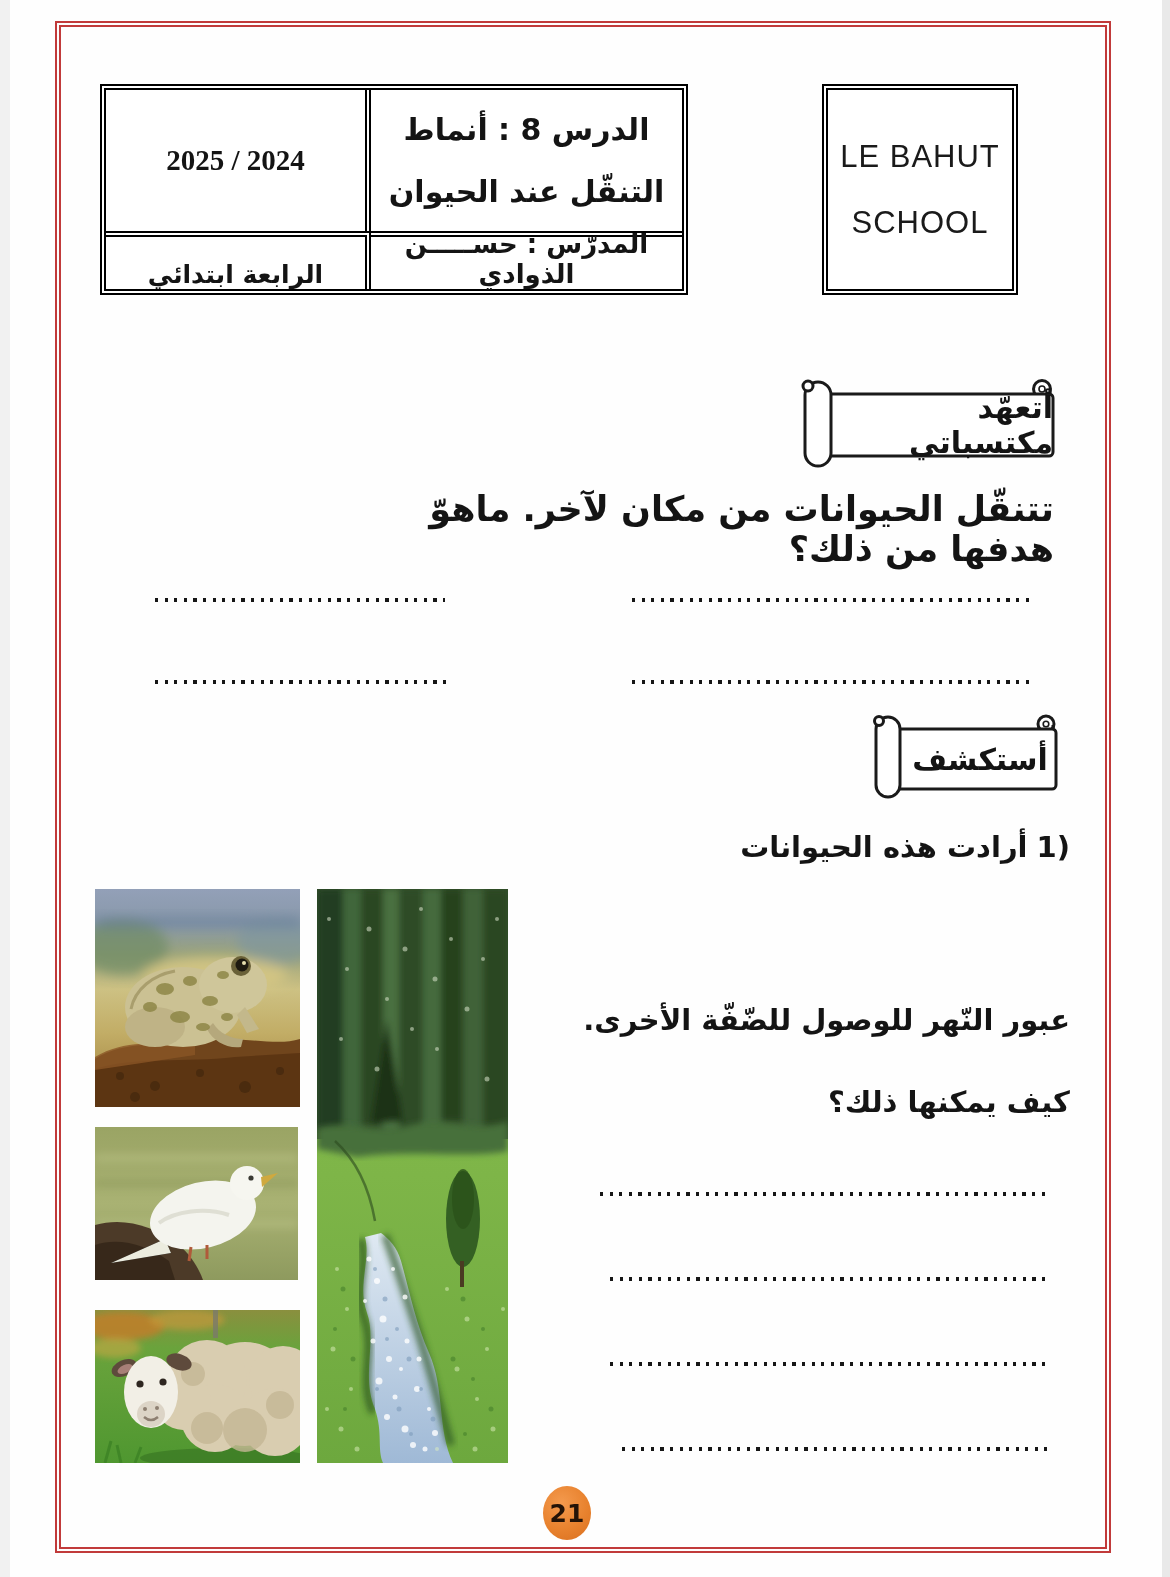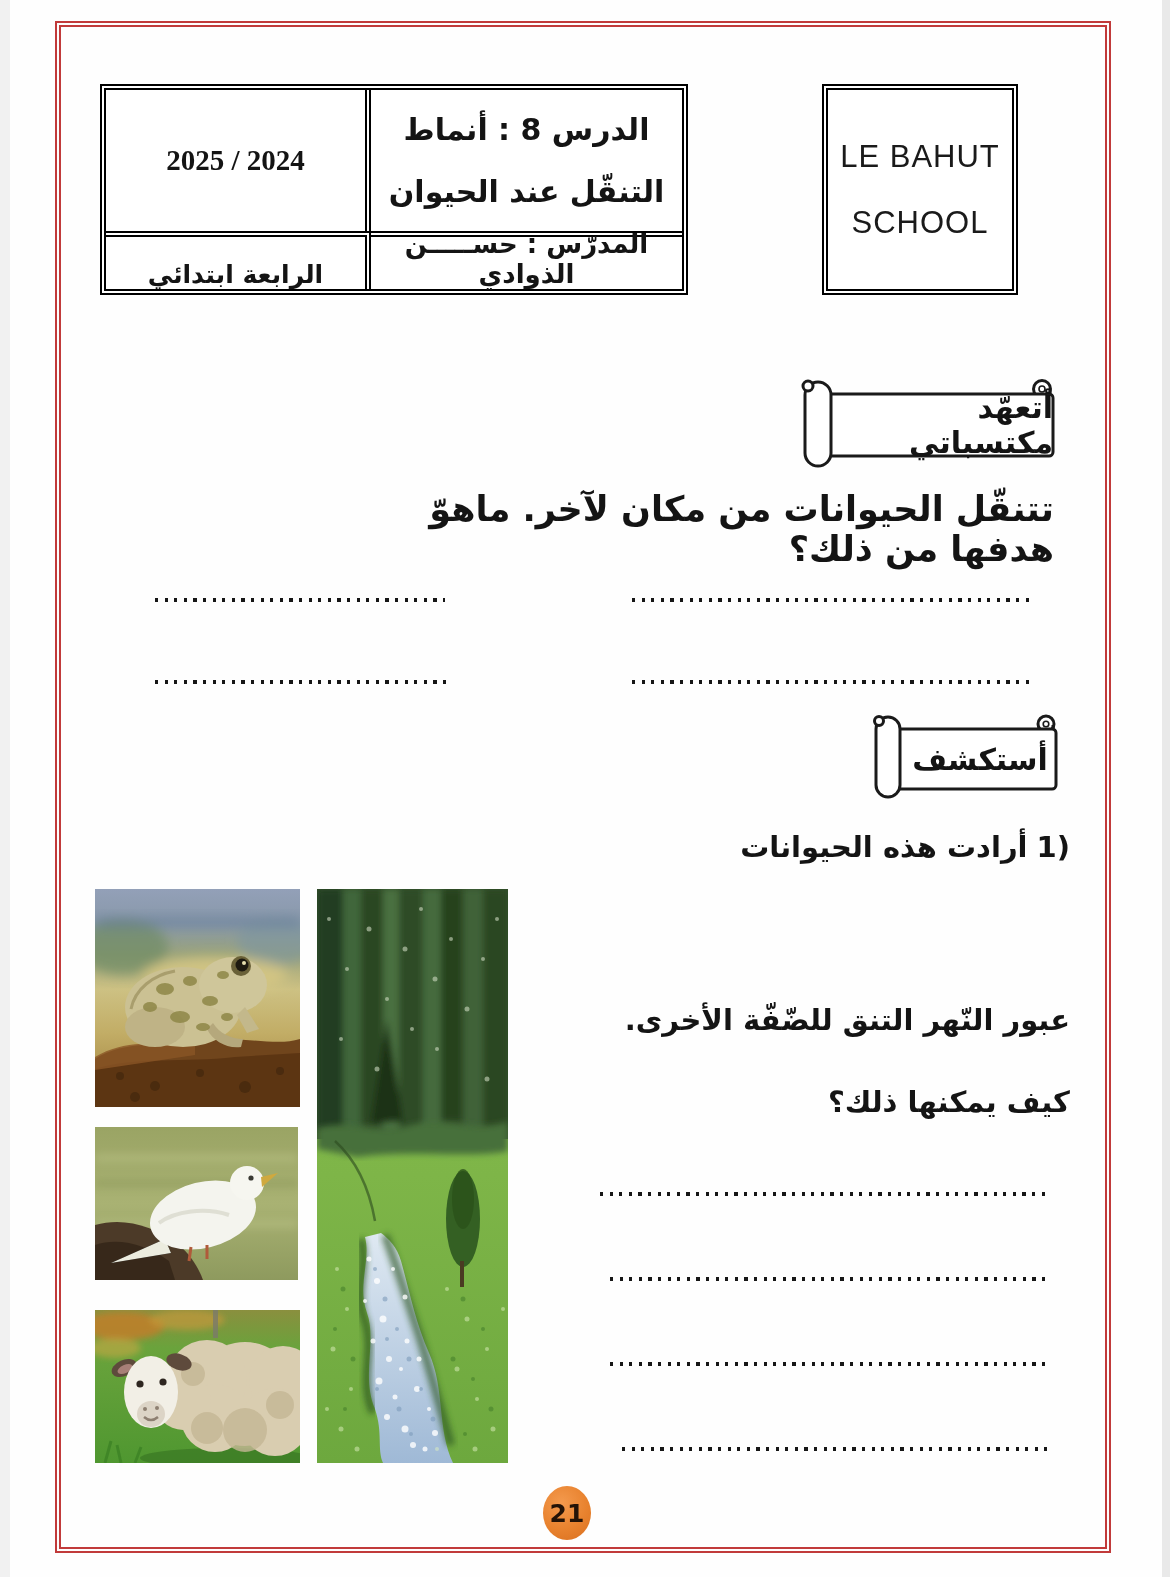--- a/index.html
+++ b/index.html
@@ -125,21 +125,21 @@
         <rect x="8" y="7" width="24" height="80" rx="12"></rect>
         <circle cx="11" cy="11" r="4.5"></circle>
       </g>
     </svg>
     <div class="banner-text ar">أستكشف</div>
   </div>
 
   <div class="xline xl1 ar">
     <span class="num">1)</span><span>أرادت هذه الحيوانات</span>
   </div>
-  <div class="xline xl3 ar">عبور النّهر التنق للضّفّة الأخرى.</div>
+  <div class="xline xl3 ar">عبور النّهر للوصول للضّفّة الأخرى.</div>
   <div class="xline xl4 ar">كيف يمكنها ذلك؟</div>
 
   <div class="dots d-e1"></div>
   <div class="dots d-e2"></div>
   <div class="dots d-e3"></div>
   <div class="dots d-e4"></div>
 
   <div class="photo p-frog">
     <svg viewBox="0 0 205 218">
       <defs>

